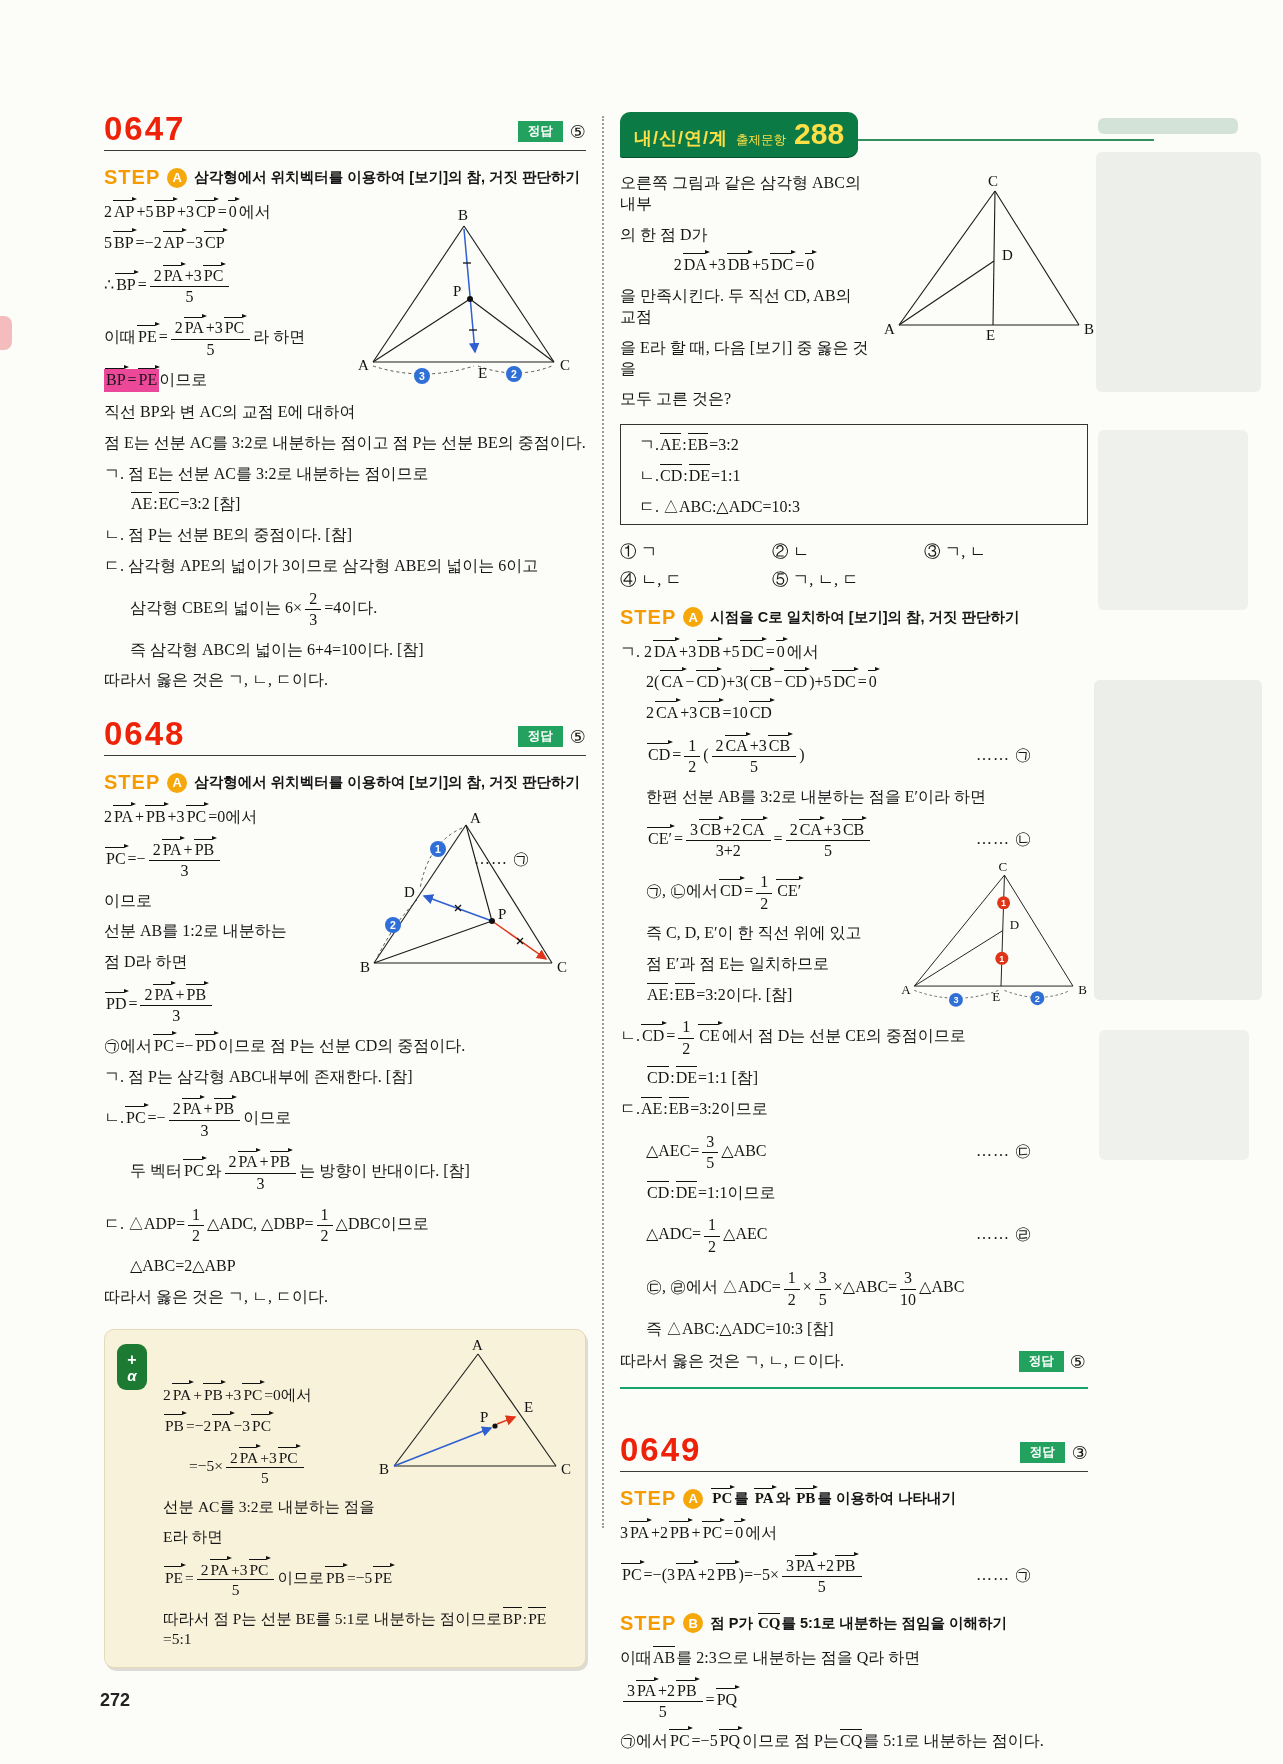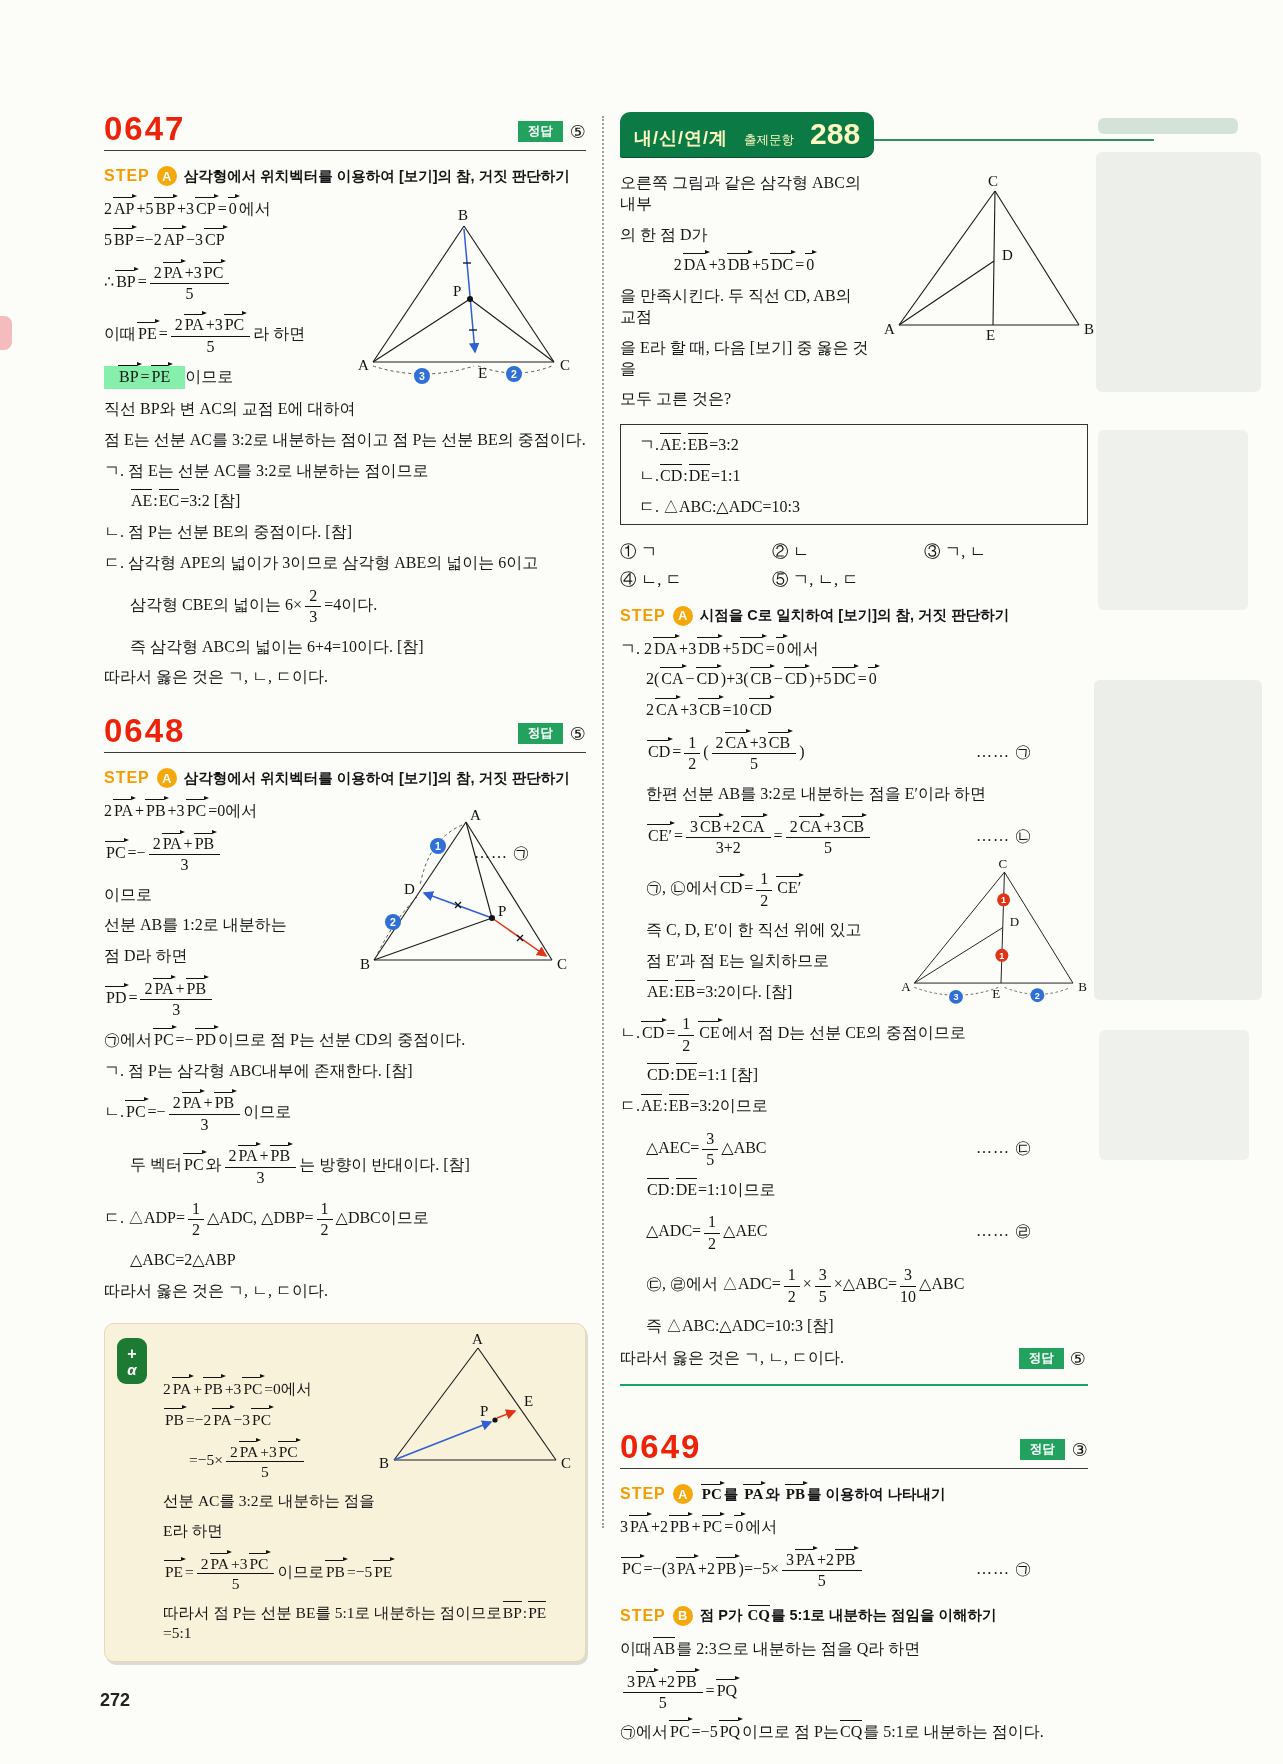--- a/index.html
+++ b/index.html
@@ -12,38 +12,38 @@
 
   
   .prob-head{display:flex;align-items:flex-end;justify-content:space-between;border-bottom:1.6px solid #3a3a3a;padding-bottom:5px;}
   .prob-num{font-size:33px;font-weight:800;color:#ee2209;letter-spacing:2px;line-height:1;font-family:"Liberation Sans",sans-serif;}
   .ansline{display:flex;align-items:center;gap:7px;padding-bottom:3px;}
   .pill{background:#23a25f;color:#fff;border-radius:0;padding:2px 10px;font-size:12.5px;font-weight:700;font-family:"Liberation Sans",sans-serif;white-space:nowrap;}
   .ansnum{font-size:18px;font-family:"DejaVu Sans",sans-serif;color:#111;}
 
   
   .step-row{display:flex;align-items:center;gap:7px;margin:15px 0 9px;flex-wrap:wrap;}
-  .step-word{color:#f59b00;font-weight:800;font-size:16px;letter-spacing:1px;}
+  .step-word{color:#f59b00;font-weight:800;font-size:20px;letter-spacing:1px;}
   .step-circ{width:20px;height:20px;border-radius:50%;background:#f6a70a;color:#fff;font-weight:800;font-size:13px;display:inline-flex;align-items:center;justify-content:center;flex:none;}
   .step-title{font-weight:700;font-size:14.5px;color:#141414;}
   .step-title .vec,.step-title .ovl{font-family:"Liberation Serif",serif;font-size:15px;}
 
   
   .ln{display:flex;align-items:center;flex-wrap:wrap;margin:6px 0;padding-top:4px;font-family:"Liberation Serif",serif;font-size:16px;line-height:1.3;}
   .ln.ind1{padding-left:26px;}
   .ln.ctr{justify-content:center;}
   .vec{position:relative;display:inline-block;padding:0 2px;}
   .vec::before{content:"";position:absolute;left:1px;right:4px;top:-2px;border-top:1.3px solid #111;}
   .vec::after{content:"";position:absolute;right:-1px;top:-5px;width:0;height:0;border-left:5px solid #111;border-top:2.5px solid transparent;border-bottom:2.5px solid transparent;}
   .ovl{position:relative;display:inline-block;padding:0 1px;}
   .ovl::before{content:"";position:absolute;left:1px;right:1px;top:-2px;border-top:1.3px solid #111;}
   .frac{display:inline-flex;flex-direction:column;align-items:center;margin:0 3px;line-height:1.15;vertical-align:middle;}
   .fnum{border-bottom:1.3px solid #111;padding:3px 4px 1px;}
   .fden{padding-top:1px;}
-  .hlt{background:#86efac;padding:1px 13px;}
+  .hlt{background:#ec4899;padding:1px 0;}
   .ref{margin-left:auto;padding-right:56px;letter-spacing:1px;}
   .lnpill{margin-left:auto;display:inline-flex;align-items:center;gap:6px;padding-right:2px;}
 
   
   .sec{position:relative;}
   .figwrap{position:absolute;}
   .fig647{right:-2px;top:92px;width:232px;}
   .fig648{right:-2px;top:94px;width:232px;}
   .figplus{right:10px;top:10px;width:205px;}
   .fig288a{right:-6px;top:4px;width:220px;}
@@ -53,21 +53,21 @@
 
   
   .plusbox{position:relative;background:#f9f2da;border:1px solid #e4d9b8;border-radius:10px;box-shadow:2px 3px 0 #dcdcd4;padding:16px 14px 12px 14px;margin-top:22px;}
   .plus-icon{position:absolute;left:12px;top:14px;width:30px;height:46px;background:#1d7a33;border-radius:9px;color:#fff;display:flex;flex-direction:column;align-items:center;justify-content:center;line-height:1;font-weight:800;}
   .plus-icon .pi-plus{font-size:16px;}
   .plus-icon .pi-alpha{font-size:15px;font-style:italic;}
   .plus-content{margin-left:44px;margin-top:35px;}
   .plus-content .ln{font-size:15.5px;}
 
   
-  .nbadge{display:inline-flex;align-items:baseline;gap:16px;background:#0c7a44;color:#fef9c3;border-radius:10px 10px 10px 2px;padding:5px 14px 6px;box-shadow:0 1px 0 #08502d;}
+  .nbadge{display:inline-flex;align-items:baseline;gap:8px;background:#0c7a44;color:#fde047;border-radius:10px 10px 10px 2px;padding:5px 14px 6px;box-shadow:0 1px 0 #08502d;}
   .nb-main{font-weight:800;font-size:18px;letter-spacing:1px;}
   .nb-sub{font-size:12.5px;}
   .nb-num{font-weight:800;font-size:30px;}
   #badge-rule{position:absolute;left:806px;top:139px;width:348px;border-top:2px solid #0e7c45;opacity:.85;}
   .stmt{position:relative;margin-top:12px;padding-right:218px;}
   .bogibox{border:1.3px solid #333;padding:0 18px;margin-top:14px;}
   .choices{display:grid;grid-template-columns:152px 152px 1fr;row-gap:6px;margin:16px 0 4px;font-family:"Liberation Serif",serif;font-size:16.5px;}
   .greenrule{border-top:2.2px solid #18a469;margin-top:14px;}
   .solwrap{position:relative;}
   #sec649{margin-top:44px;}

